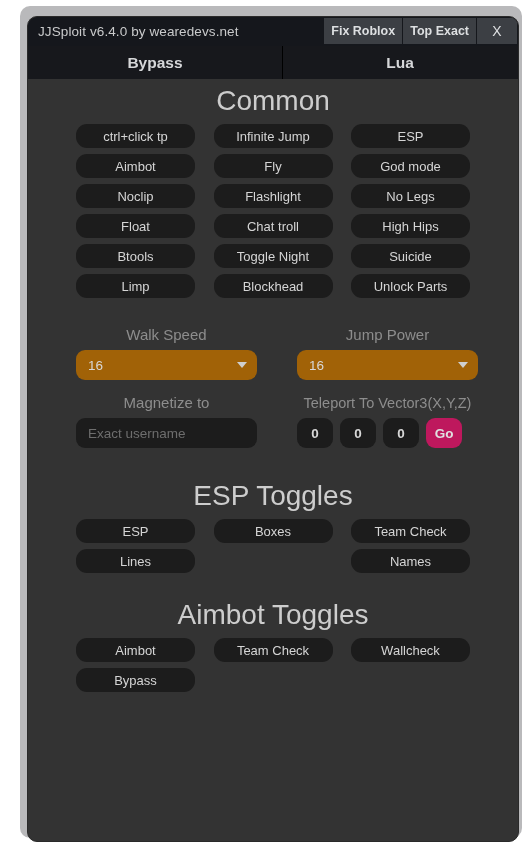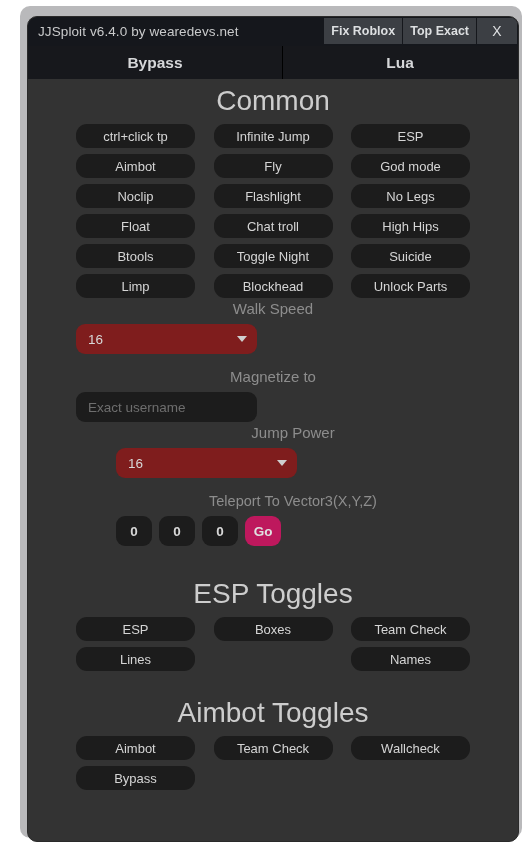--- a/index.html
+++ b/index.html
@@ -153,43 +153,43 @@
     align-items: center;
     justify-content: center;
     padding: 0;
     box-sizing: border-box;
   }
 
   
   .form-block {
     display: flex;
     padding: 0 48px;
-    box-sizing: border-box;
-    flex-direction: column;
+    margin-top: 26px;
+    box-sizing: border-box;
   }
   .form-col {
     flex: 1 1 0;
   }
   .form-col.right { margin-left: 40px; }
 
   .flabel {
     text-align: center;
     color: #8d8d8d;
     font-size: 15px;
     line-height: 22px;
     margin-bottom: 4px;
     white-space: nowrap;
   }
   .flabel.tight { font-size: 14.5px; }
 
   .jselect {
     position: relative;
     width: 181px;
     height: 30px;
-    background: #7f1d1d;
+    background: #a16207;
     border-radius: 9px;
     display: flex;
     align-items: center;
     box-sizing: border-box;
   }
   .jselect .val {
     color: #d8d8d8;
     font-size: 13.5px;
     padding-left: 12px;
   }

